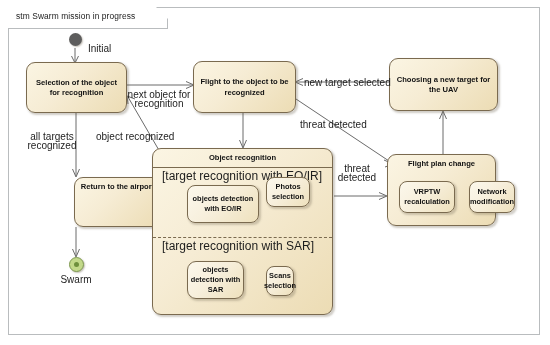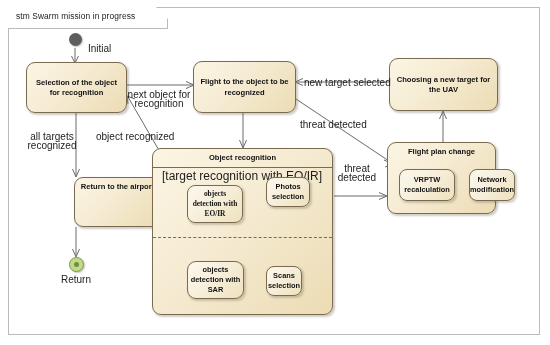--- a/index.html
+++ b/index.html
@@ -139,21 +139,21 @@
     <path class="head" d="M246,275.5 L238,279 L246,282.5"></path>
 
     <path class="wire" d="M455,202 L434,202"></path>
     <path class="head" d="M441,198.5 L433,202 L441,205.5"></path>
   </svg>
 
   <div id="initial-node" style="left:68.5px;top:33px;"></div>
   <div class="elabel" style="left:88px;top:44px;">Initial</div>
 
   <div id="final-node" style="left:68.5px;top:257px;"></div>
-  <div class="elabel" style="left:60px;top:275px;width:32px;">Return</div>
+  <div class="elabel" style="left:60px;top:275px;width:32px;">Swarm</div>
 
   <div class="state centered" style="left:26px;top:62px;width:101px;height:51px;">
     <div class="title">Selection of the object for recognition</div>
   </div>
 
   <div class="state centered" style="left:193px;top:61px;width:103px;height:52px;">
     <div class="title">Flight to the object to be recognized</div>
   </div>
 
   <div class="state centered" style="left:389px;top:58px;width:109px;height:53px;">
@@ -163,37 +163,38 @@
   <div class="state" style="left:26px;top:177px;width:87px;height:50px;margin-left:48px;">
     <div class="title">Return to the airport</div>
   </div>
 
   <div class="state" style="left:152px;top:148px;width:181px;height:167px;padding-left:12px;">
     <div class="title">Object recognition</div>
     <div class="hdr-sep" style="left:0;right:0;top:18px;"></div>
     <div class="region-sep" style="left:0;right:0;top:88px;"></div>
 
     <div class="region-label" style="left:9px;top:23px;">[target recognition with EO/IR]</div>
-
-    <div class="substate" style="left:34px;top:36px;width:56px;height:38px;font-family:Liberation Serif, serif;">
+    <div class="region-label" style="left:9px;top:93px;">[target recognition with SAR]</div>
+
+    <div class="substate" style="left:34px;top:36px;width:72px;height:38px;">
       <div class="lbl">objects detection with EO/IR</div>
     </div>
     <div class="substate" style="left:113px;top:28px;width:44px;height:30px;">
       <div class="lbl">Photos selection</div>
     </div>
 
     <div class="substate" style="left:34px;top:112px;width:57px;height:38px;border-radius:9px;">
       <div class="lbl">objects detection with SAR</div>
     </div>
-    <div class="substate" style="left:113px;top:117px;width:36px;height:30px;">
+    <div class="substate" style="left:113px;top:117px;width:28px;height:30px;">
       <div class="lbl">Scans selection</div>
     </div>
   </div>
 
-  <div class="state" style="left:387px;top:142px;width:109px;height:72px;">
+  <div class="state" style="left:387px;top:154px;width:109px;height:72px;">
     <div class="title">Flight plan change</div>
 
     <div class="substate" style="left:11px;top:26px;width:56px;height:32px;">
       <div class="lbl">VRPTW recalculation</div>
     </div>
     <div class="substate" style="left:81px;top:26px;width:46px;height:32px;">
       <div class="lbl">Network modification</div>
     </div>
   </div>
 

